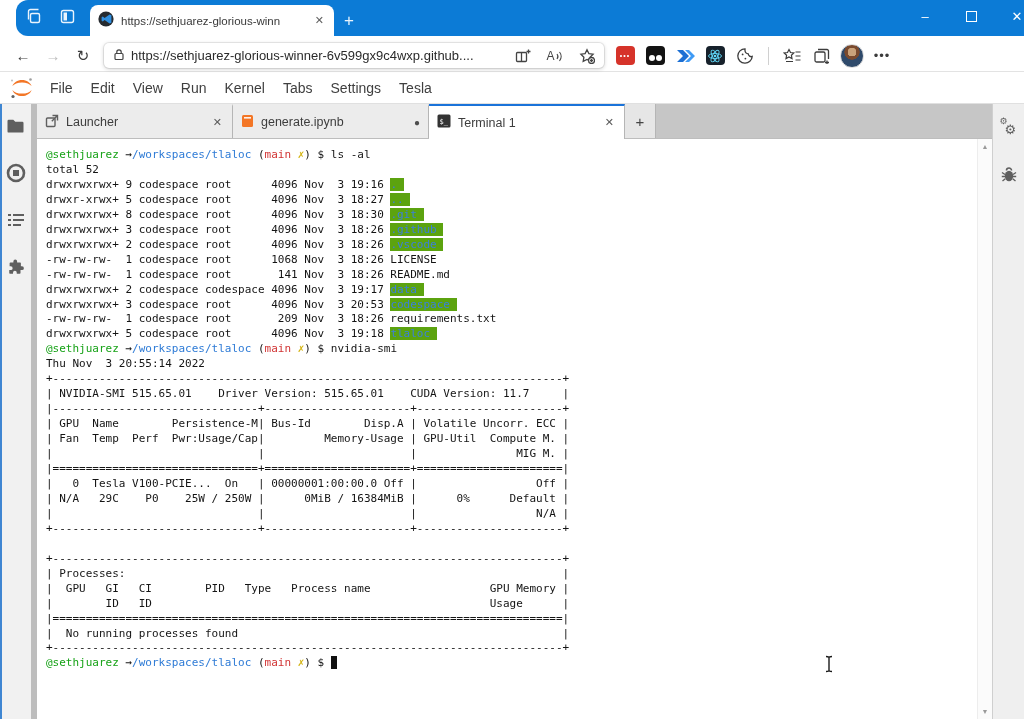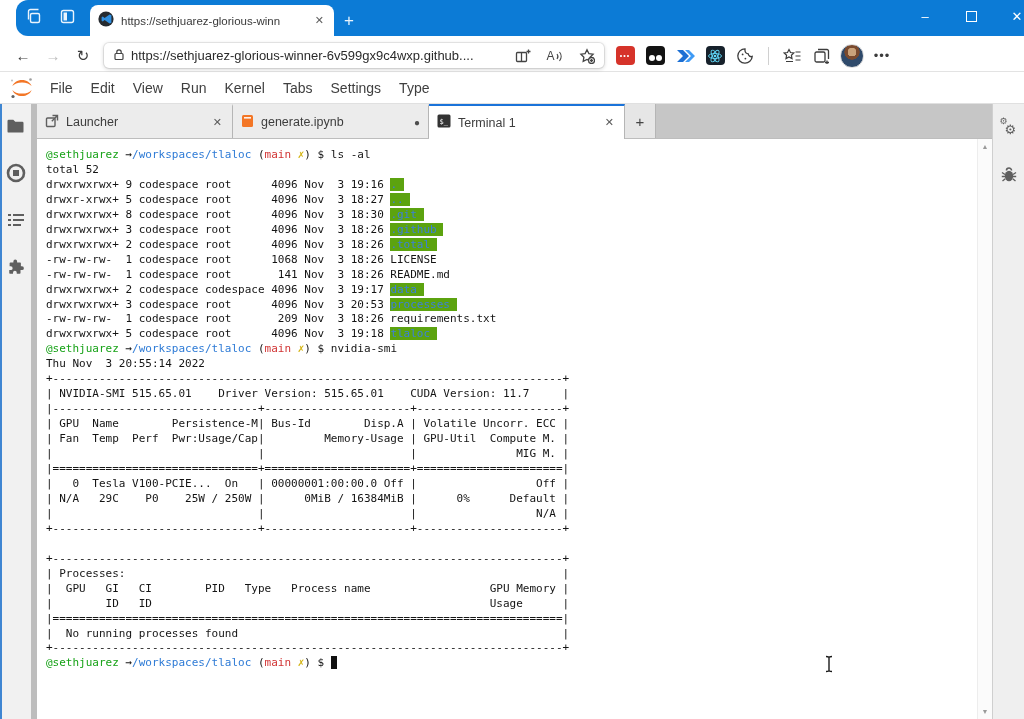--- a/index.html
+++ b/index.html
@@ -216,21 +216,21 @@
         </svg>
     </span>
     <nav id="jmenu" style="display:flex;">
         <span class="menu-item">File</span>
         <span class="menu-item">Edit</span>
         <span class="menu-item">View</span>
         <span class="menu-item">Run</span>
         <span class="menu-item">Kernel</span>
         <span class="menu-item">Tabs</span>
         <span class="menu-item">Settings</span>
-        <span class="menu-item">Type</span>
+        <span class="menu-item">Tesla</span>
       </nav>
   </div>
 
   <div class="main">
     <div class="leftbar">
       <span class="sb-ic">
         <svg width="19" height="16" viewBox="0 0 19 16">
             <path d="M1.5 3a1.2 1.2 0 0 1 1.2-1.2h4.6l2 2h7a1.2 1.2 0 0 1 1.2 1.2v8.4a1.2 1.2 0 0 1-1.2 1.2H2.7a1.2 1.2 0 0 1-1.2-1.2z" fill="#5f5f5f"></path>
           </svg>
       </span>
@@ -288,25 +288,25 @@
           <div class="jplus">+</div>
         </div>
       <div class="termwrap">
         <div class="terminal" id="terminal">
             <div class="tline"><span class="t-g">@sethjuarez</span><span> →</span><span class="t-b">/workspaces/tlaloc</span><span> (</span><span class="t-r">main</span><span class="t-y"> ✗</span><span>) $ ls -al</span></div>
             <div class="tline"><span>total 52</span></div>
             <div class="tline"><span>drwxrwxrwx+ 9 codespace root      4096 Nov  3 19:16 </span><span class="t-hl">. </span></div>
             <div class="tline"><span>drwxr-xrwx+ 5 codespace root      4096 Nov  3 18:27 </span><span class="t-hl">.. </span></div>
             <div class="tline"><span>drwxrwxrwx+ 8 codespace root      4096 Nov  3 18:30 </span><span class="t-hl">.git </span></div>
             <div class="tline"><span>drwxrwxrwx+ 3 codespace root      4096 Nov  3 18:26 </span><span class="t-hl">.github </span></div>
-            <div class="tline"><span>drwxrwxrwx+ 2 codespace root      4096 Nov  3 18:26 </span><span class="t-hl">.total </span></div>
+            <div class="tline"><span>drwxrwxrwx+ 2 codespace root      4096 Nov  3 18:26 </span><span class="t-hl">.vscode </span></div>
             <div class="tline"><span>-rw-rw-rw-  1 codespace root      1068 Nov  3 18:26 LICENSE</span></div>
             <div class="tline"><span>-rw-rw-rw-  1 codespace root       141 Nov  3 18:26 README.md</span></div>
             <div class="tline"><span>drwxrwxrwx+ 2 codespace codespace 4096 Nov  3 19:17 </span><span class="t-hl">data </span></div>
-            <div class="tline"><span>drwxrwxrwx+ 3 codespace root      4096 Nov  3 20:53 </span><span class="t-hl">processes </span></div>
+            <div class="tline"><span>drwxrwxrwx+ 3 codespace root      4096 Nov  3 20:53 </span><span class="t-hl">codespace </span></div>
             <div class="tline"><span>-rw-rw-rw-  1 codespace root       209 Nov  3 18:26 requirements.txt</span></div>
             <div class="tline"><span>drwxrwxrwx+ 5 codespace root      4096 Nov  3 19:18 </span><span class="t-hl">tlaloc </span></div>
             <div class="tline"><span class="t-g">@sethjuarez</span><span> →</span><span class="t-b">/workspaces/tlaloc</span><span> (</span><span class="t-r">main</span><span class="t-y"> ✗</span><span>) $ nvidia-smi</span></div>
             <div class="tline"><span>Thu Nov  3 20:55:14 2022</span></div>
             <div class="tline"><span>+-----------------------------------------------------------------------------+</span></div>
             <div class="tline"><span>| NVIDIA-SMI 515.65.01    Driver Version: 515.65.01    CUDA Version: 11.7     |</span></div>
             <div class="tline"><span>|-------------------------------+----------------------+----------------------+</span></div>
             <div class="tline"><span>| GPU  Name        Persistence-M| Bus-Id        Disp.A | Volatile Uncorr. ECC |</span></div>
             <div class="tline"><span>| Fan  Temp  Perf  Pwr:Usage/Cap|         Memory-Usage | GPU-Util  Compute M. |</span></div>
             <div class="tline"><span>|                               |                      |               MIG M. |</span></div>

